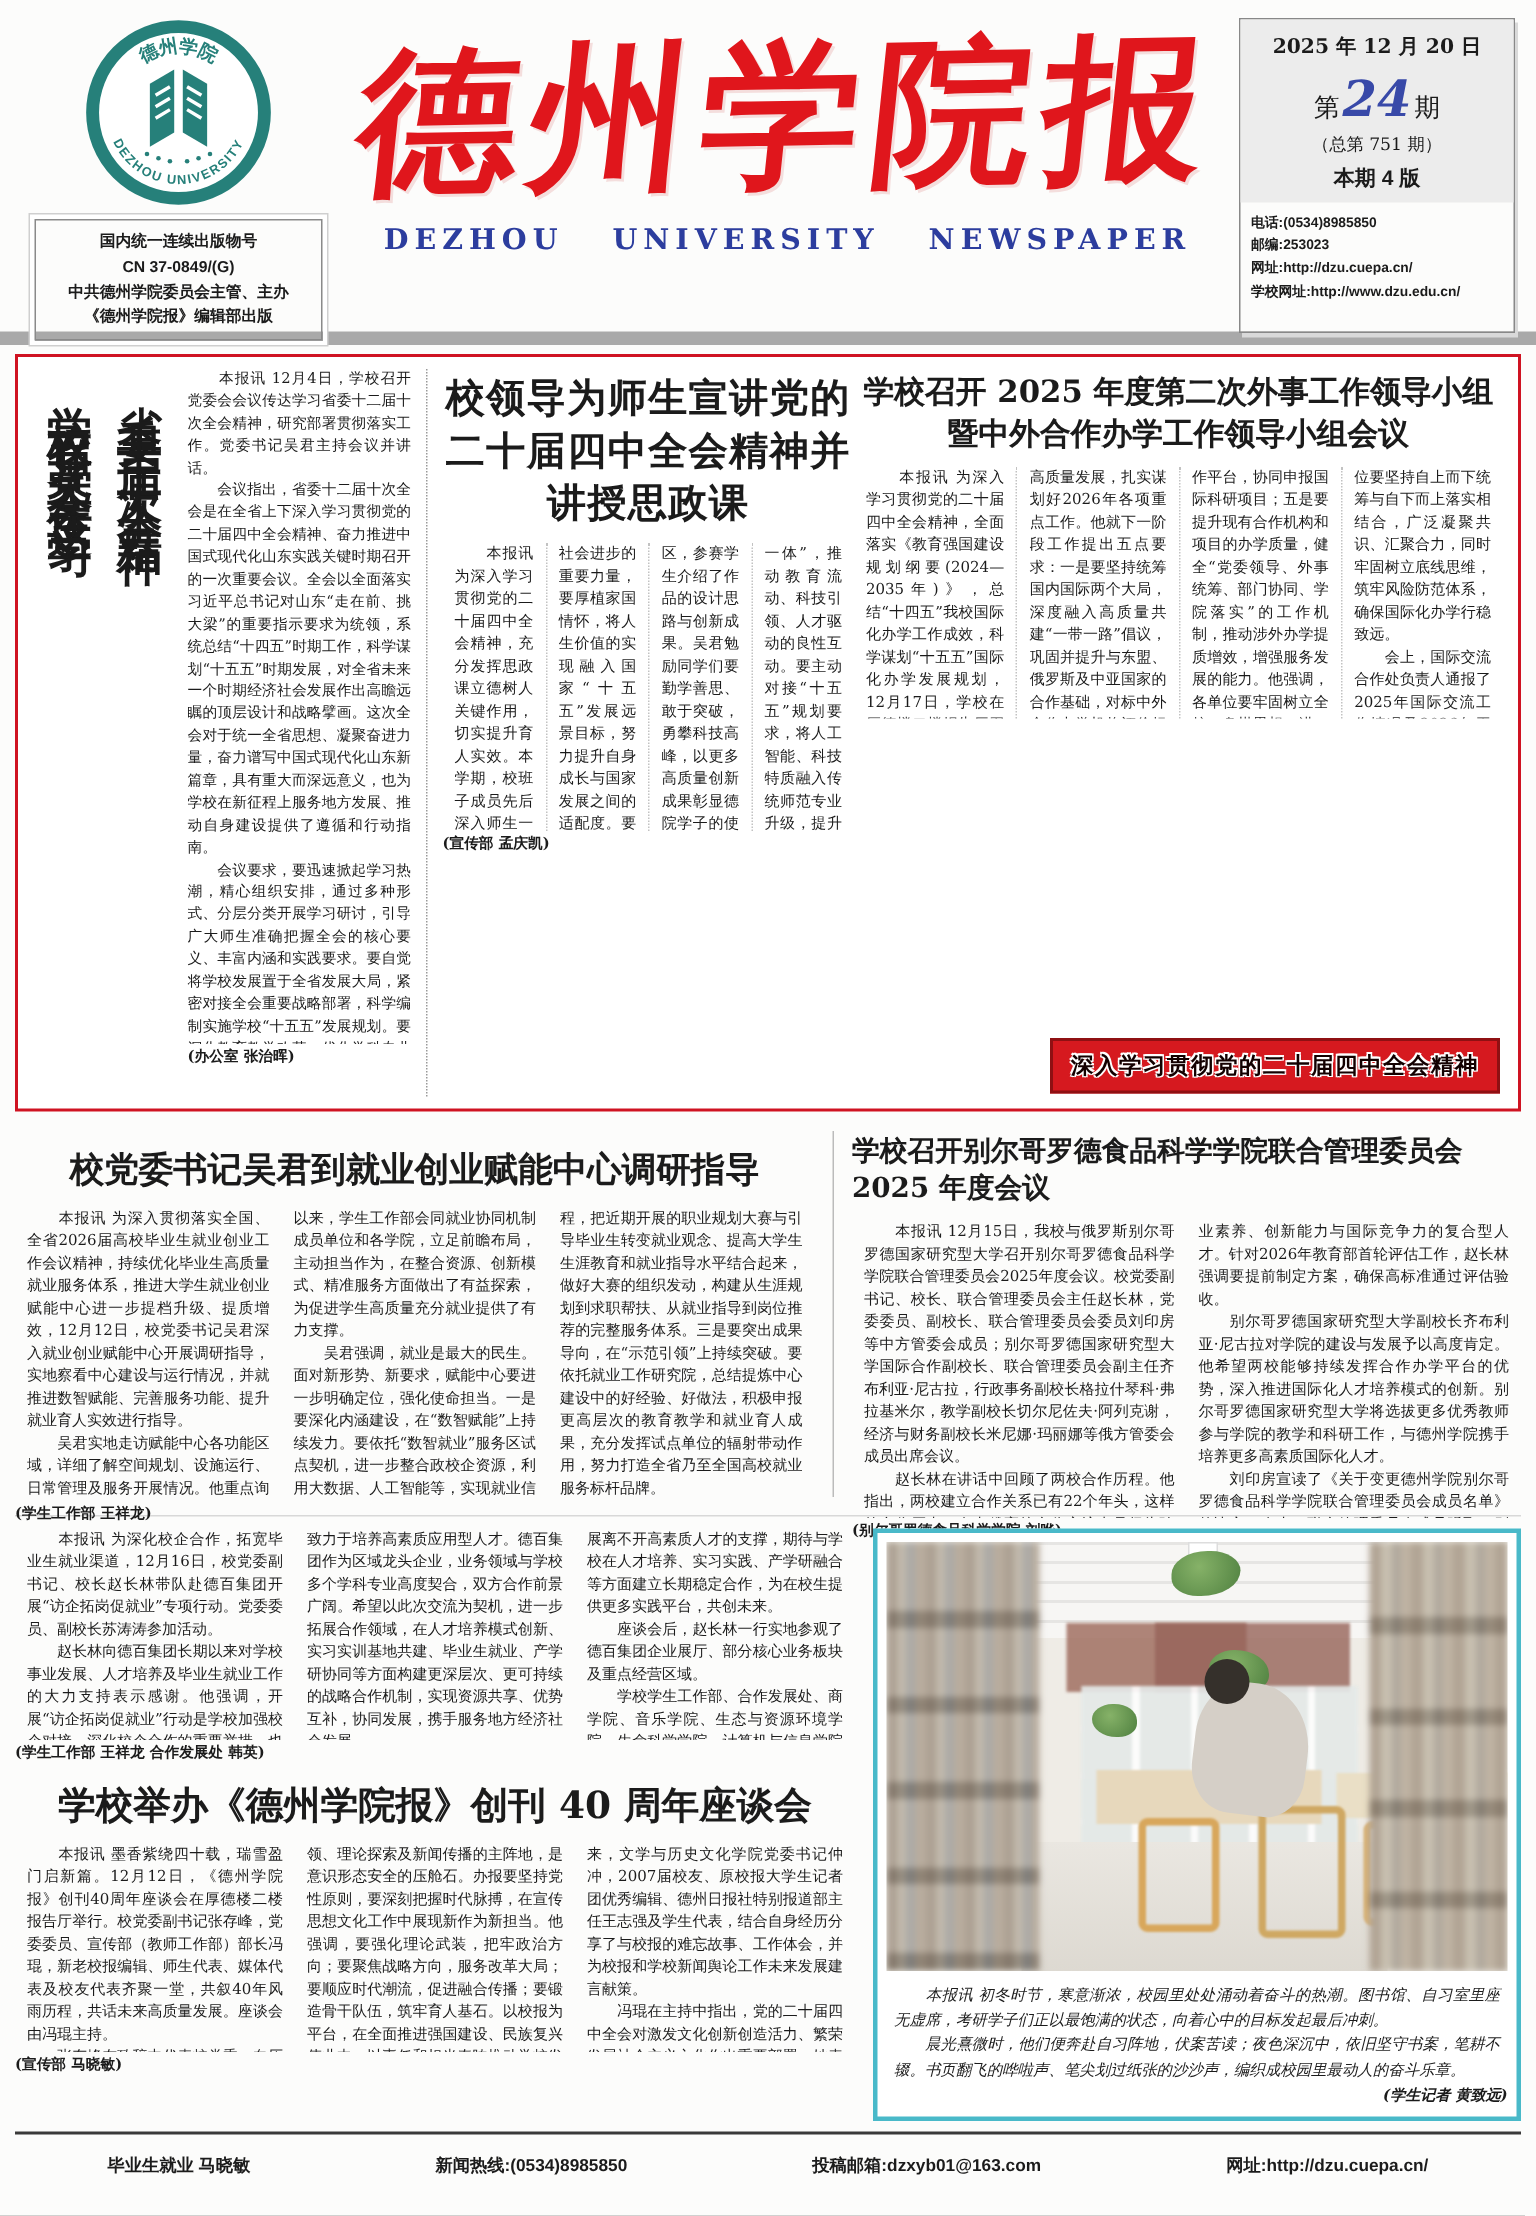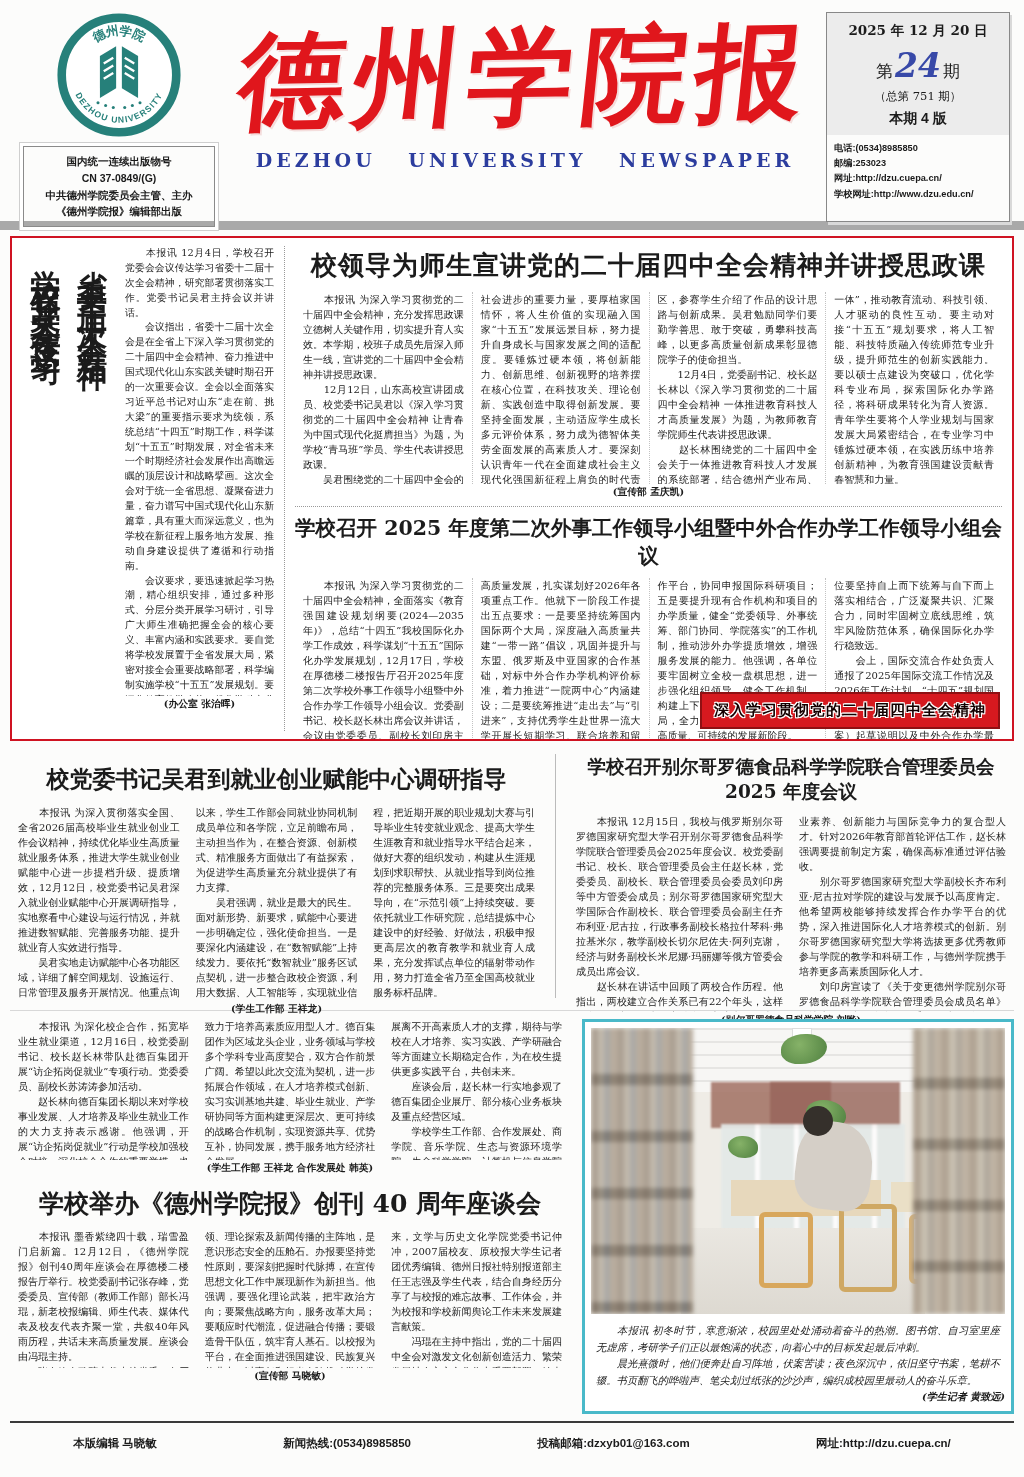--- a/index.html
+++ b/index.html
@@ -34,23 +34,23 @@
   .grey-bar{height:9px;background:var(--divider-grey);margin-top:3px;}
 
   
   .lead-box{position:relative;margin:6px 10px 0;border:2.5px solid var(--lead-border-red);
     padding:8px 10px;height:505px;display:flex;gap:10px;overflow:hidden;background:#fff;}
   .lead-left{width:252px;flex:none;display:flex;gap:10px;}
   .vert-head{writing-mode:vertical-lr;white-space:pre-line;font-size:30px;font-weight:900;
     letter-spacing:9px;line-height:1.55;height:478px;}
   .lead-left-text{flex:1;display:flex;flex-direction:column;min-width:0;}
   .lead-body{font-size:9.8px;line-height:1.52;text-align:justify;height:450px;overflow:hidden;white-space:pre-line;}
-  .sig{text-align:center;font-weight:700;font-size:9.8px;margin-top:2px;}
+  .sig{text-align:left;font-weight:700;font-size:9.8px;margin-top:2px;}
   .vdot{border-left:1px dotted #999;}
-  .lead-right{flex:1;min-width:0;display:flex;flex-direction:column;}
+  .lead-right{flex:1;min-width:0;display:flex;flex-direction:row;}
   .h-lecture{font-size:26px;font-weight:900;text-align:center;letter-spacing:1px;margin:2px 0 9px;}
   .h-foreign{font-size:20.5px;font-weight:900;text-align:center;margin:1px 0 8px;}
   .cols{display:grid;}
   .cols4{grid-template-columns:repeat(4,1fr);}
   .cols3{grid-template-columns:repeat(3,1fr);}
   .cols2{grid-template-columns:repeat(2,1fr);}
   .col{font-size:10px;line-height:1.5;text-align:justify;overflow:hidden;padding:0 8px;white-space:pre-line;}
   .dotcols .col + .col{border-left:1px dotted #c2c2c2;}
   .body-lecture{height:192px;}
   .body-foreign{height:168px;}
@@ -58,21 +58,21 @@
   .slogan{position:absolute;right:12px;bottom:10px;background:var(--slogan-bg);border:2px solid #8f1013;
     padding:7px 12px;font-size:15px;font-weight:900;letter-spacing:1px;white-space:nowrap;color:#140000;
     text-shadow:-1px -1px 0 #fff,1px -1px 0 #fff,-1px 1px 0 #fff,1px 1px 0 #fff,0 1px 0 #fff,0 -1px 0 #fff;}
 
   
   .mid{display:flex;margin:7px 10px 0;height:256px;}
   .mid-left{width:545px;flex:none;padding-right:12px;display:flex;flex-direction:column;}
   .vline{border-left:1px solid #bbb;margin:6px 0;}
   .mid-right{flex:1;min-width:0;padding-left:12px;display:flex;flex-direction:column;}
   .h-mid{font-size:23px;font-weight:900;text-align:center;margin:16px 0 10px;}
-  .h-mid2{font-size:18.5px;font-weight:900;text-align:center;margin:6px 0 10px;}
+  .h-mid2{font-size:18.5px;font-weight:900;margin:6px 0 10px;}
   .body-employment{height:196px;}
   .body-belgorod{height:198px;}
 
   
   .bottom{display:flex;margin:6px 10px 0;border-top:1px solid #d8d8d8;padding-top:8px;height:404px;gap:12px;}
   .bottom-left{width:560px;flex:none;display:flex;flex-direction:column;}
   .h-debai{font-size:23px;font-weight:900;text-align:center;margin:2px 0 9px;}
   .h-anniv{font-size:25px;font-weight:900;text-align:center;margin:12px 0 9px;}
   .body-debai{height:141px;}
   .body-anniv{height:139px;}
@@ -320,19 +320,19 @@
         <div class="shelf left"></div>
         <div class="shelf right"></div>
       </div>
       <div class="photo-caption">　　本报讯 初冬时节，寒意渐浓，校园里处处涌动着奋斗的热潮。图书馆、自习室里座无虚席，考研学子们正以最饱满的状态，向着心中的目标发起最后冲刺。
 　　晨光熹微时，他们便奔赴自习阵地，伏案苦读；夜色深沉中，依旧坚守书案，笔耕不辍。书页翻飞的哗啦声、笔尖划过纸张的沙沙声，编织成校园里最动人的奋斗乐章。</div>
       <div class="photo-sig">(学生记者 黄致远)</div>
     </div>
   </section>
 
   <footer class="page-footer">
-    <span>本版编辑 马晓敏</span>
+    <span>毕业生就业 马晓敏</span>
     <span>新闻热线:(0534)8985850</span>
     <span>投稿邮箱:dzxyb01@163.com</span>
     <span>网址:http://dzu.cuepa.cn/</span>
   </footer>
 
 </div>
 
 </body></html>

